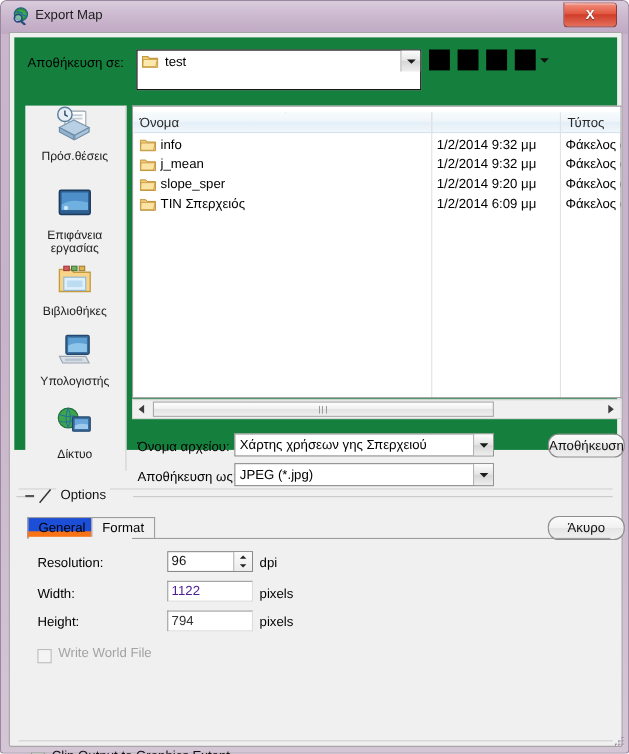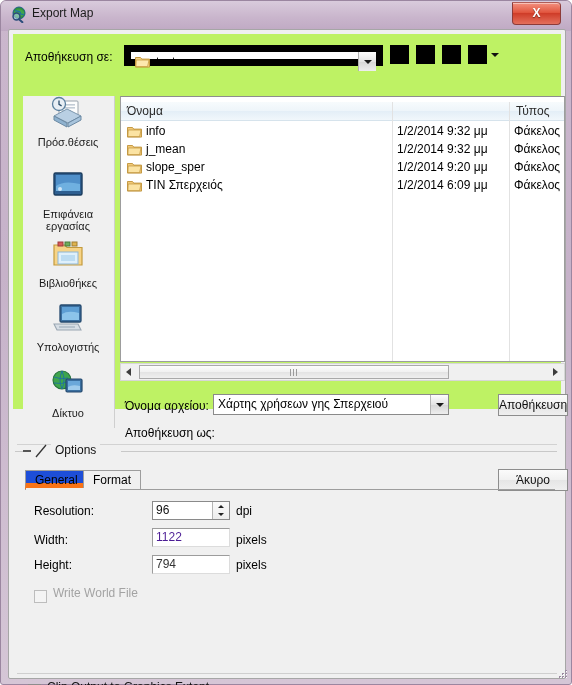--- a/index.html
+++ b/index.html
@@ -84,36 +84,36 @@
     border-radius: 2px;
     box-sizing: border-box;
   }
 
   
   .browse-panel {
     position: absolute;
     left: 4px; top: 4px;
     width: 548px;
     height: 375px;
-    background: #bef264;
+    background: #15803d;
     box-sizing: border-box;
   }
 
   .lookin-label {
     position: absolute;
     left: 12px; top: 16px;
     font-size: 12px;
     white-space: nowrap;
   }
   .lookin-combo {
     position: absolute;
     left: 111px; top: 11px;
-    width: 259px; height: 21px;
+    width: 259px; height: 37px;
     background: #fff;
-    border: 7px solid #000000;
+    border: 1px solid #000000;
     box-sizing: border-box;
   }
   .lookin-combo .folder-ico {
     position: absolute;
     left: 4px; top: 3px;
     width: 15px; height: 13px;
   }
   .lookin-combo .val {
     position: absolute;
     left: 25px; top: 3px;
@@ -343,21 +343,21 @@
     left: 4px; top: 2px;
     font-size: 12px;
   }
 
   .dlg-btn {
     position: absolute;
     left: 485px;
     width: 70px; height: 22px;
     background: linear-gradient(to bottom, #fbfbfb 0%, #f1f1f1 48%, #e5e5e5 50%, #efefef 100%);
     border: 1px solid #8d8d8d;
-    border-radius: 0;
+    border-radius: 10px;
     box-sizing: border-box;
     font-size: 12px;
     text-align: center;
     line-height: 20px;
     color: #111;
     cursor: default;
     white-space: nowrap;
     overflow: hidden;
   }
   .dlg-btn.save { top: 360px; }
@@ -776,20 +776,24 @@
       </div>
 
       <span class="fn-label r1">Όνομα αρχείου:</span>
       <div class="fn-combo r1">
         <span class="val">Χάρτης χρήσεων γης Σπερχειού</span>
         <span class="combo-arrow"></span>
       </div>
       <div class="dlg-btn save">Αποθήκευση</div>
 
       <span class="fn-label r2">Αποθήκευση ως:</span>
+      <div class="fn-combo r2">
+        <span class="val">JPEG (*.jpg)</span>
+        <span class="combo-arrow"></span>
+      </div>
       <div class="dlg-btn cancel">Άκυρο</div>
     </div>
 
     <div class="panel-sep"></div>
 
     <div class="opt-rule-left"></div>
     <div class="opt-rule-right"></div>
     <div class="opt-header">
       <span class="opt-collapse"></span>
       <span class="opt-slash">

